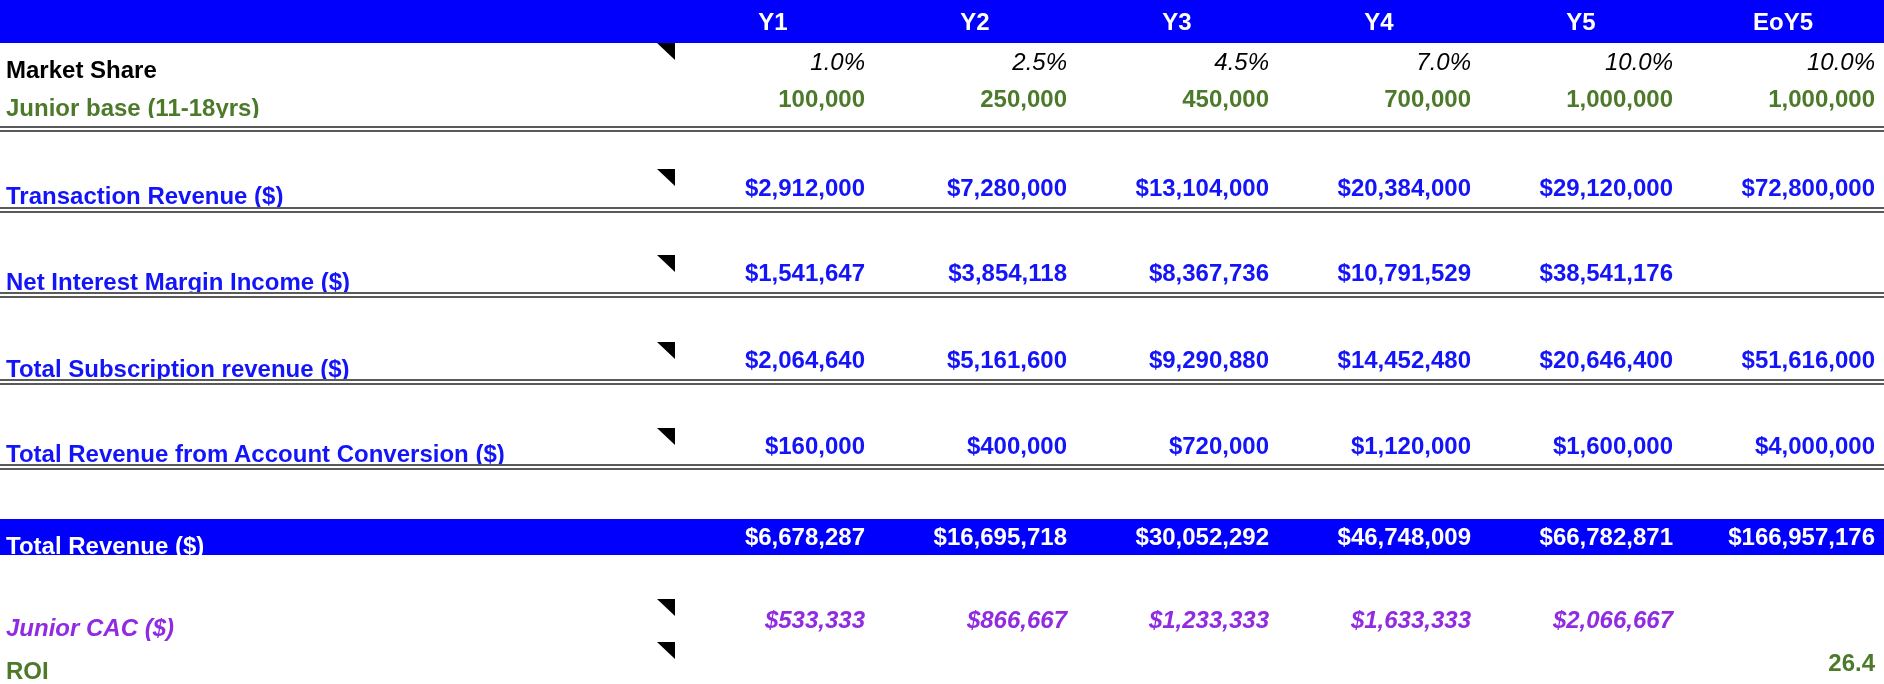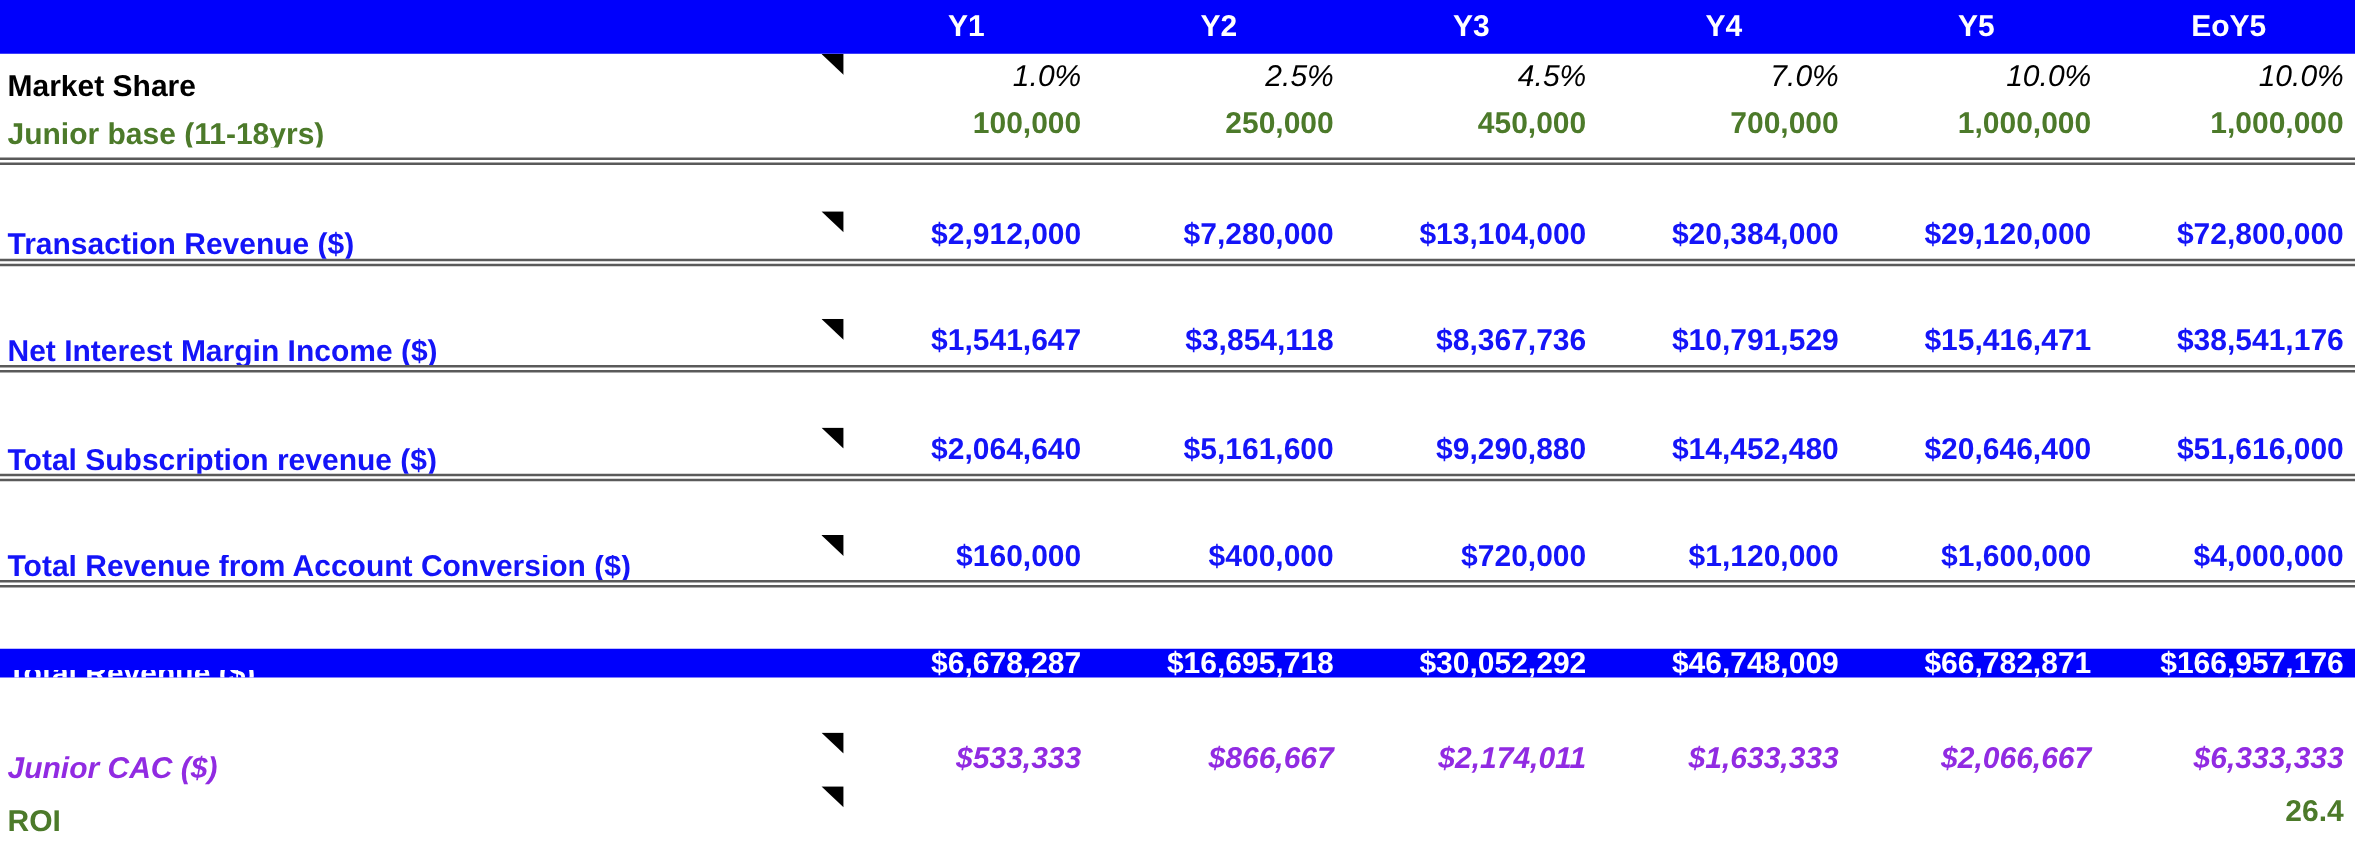--- a/index.html
+++ b/index.html
@@ -15,21 +15,21 @@
   .cell{box-sizing:border-box;display:flex;align-items:center;white-space:nowrap;overflow:hidden;}
   .lbl{width:672px;padding-left:6px;margin-top:17px;}
   .val{width:202px;padding-right:9px;justify-content:flex-end;}
   
   .r-header{height:43px;background:var(--header-bg,#0000FC);color:var(--header-text,#ffffff);}
   .r-header .val{justify-content:center;padding-right:0;}
   .r-ms{height:37px;color:var(--black-text,#000000);}
   .r-ms .val{font-style:italic;font-weight:400;}
   .r-jb{height:38px;color:var(--green-text,#4C7A2A);}
   .r-rev{color:var(--blue-text,#1414F8);}
-  .r-total{height:23px;background:var(--total-row-bg,#0000FC);color:var(--total-row-text,#ffffff);}
+  .r-total{height:36px;background:var(--total-row-bg,#0000FC);color:var(--total-row-text,#ffffff);}
   .r-cac{height:43px;color:var(--purple-text,#912BE2);font-style:italic;}
   .r-roi{height:43px;color:var(--green-text,#4C7A2A);}
   
   .h14{height:14px}.h36{height:36px}.h41{height:41px}.h42{height:42px}
   .h43{height:43px}.h44{height:44px}.h45{height:45px}.h49{height:49px}
   .dbl{border-bottom:6px double var(--divider,#5A5A5A);text-align:right;}
   
   .marker{
     position:absolute;left:657px;top:1px;width:18px;height:17px;
     background:var(--black-text,#000000);
@@ -88,21 +88,20 @@
   </div>
 
   <div class="row h41"></div>
 
   <div class="row r-rev h44 dbl">
     <div class="cell lbl">Net Interest Margin Income ($)</div>
     <div class="cell val">$1,541,647</div>
     <div class="cell val">$3,854,118</div>
     <div class="cell val">$8,367,736</div>
     <div class="cell val">$10,791,529</div>
-    <div class="cell val">$15,416,471</div>
     <div class="cell val">$38,541,176</div>
     <div class="marker"></div>
   </div>
 
   <div class="row h43"></div>
 
   <div class="row r-rev h44 dbl">
     <div class="cell lbl">Total Subscription revenue ($)</div>
     <div class="cell val">$2,064,640</div>
     <div class="cell val">$5,161,600</div>
@@ -137,24 +136,23 @@
     <div class="cell val">$66,782,871</div>
     <div class="cell val">$166,957,176</div>
   </div>
 
   <div class="row h43"></div>
 
   <div class="row r-cac">
     <div class="cell lbl">Junior CAC ($)</div>
     <div class="cell val">$533,333</div>
     <div class="cell val">$866,667</div>
-    <div class="cell val">$2,174,011</div>
+    <div class="cell val">$1,233,333</div>
     <div class="cell val">$1,633,333</div>
     <div class="cell val">$2,066,667</div>
-    <div class="cell val">$6,333,333</div>
     <div class="marker"></div>
   </div>
 
   <div class="row r-roi">
     <div class="cell lbl">ROI</div>
     <div class="cell val"></div>
     <div class="cell val"></div>
     <div class="cell val"></div>
     <div class="cell val"></div>
     <div class="cell val"></div>

